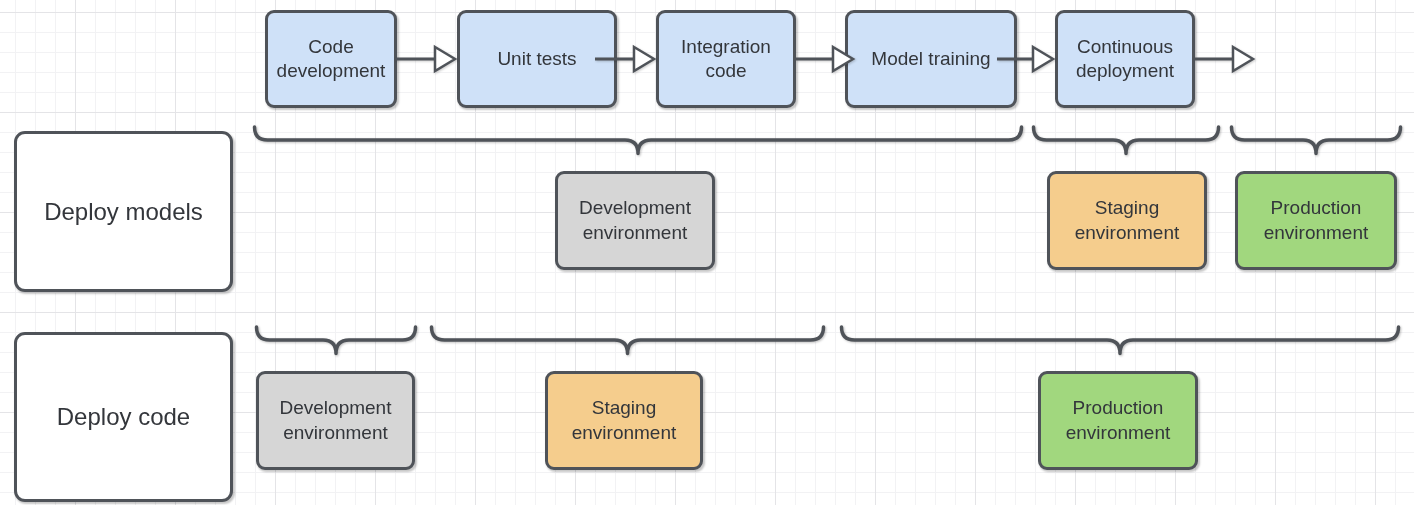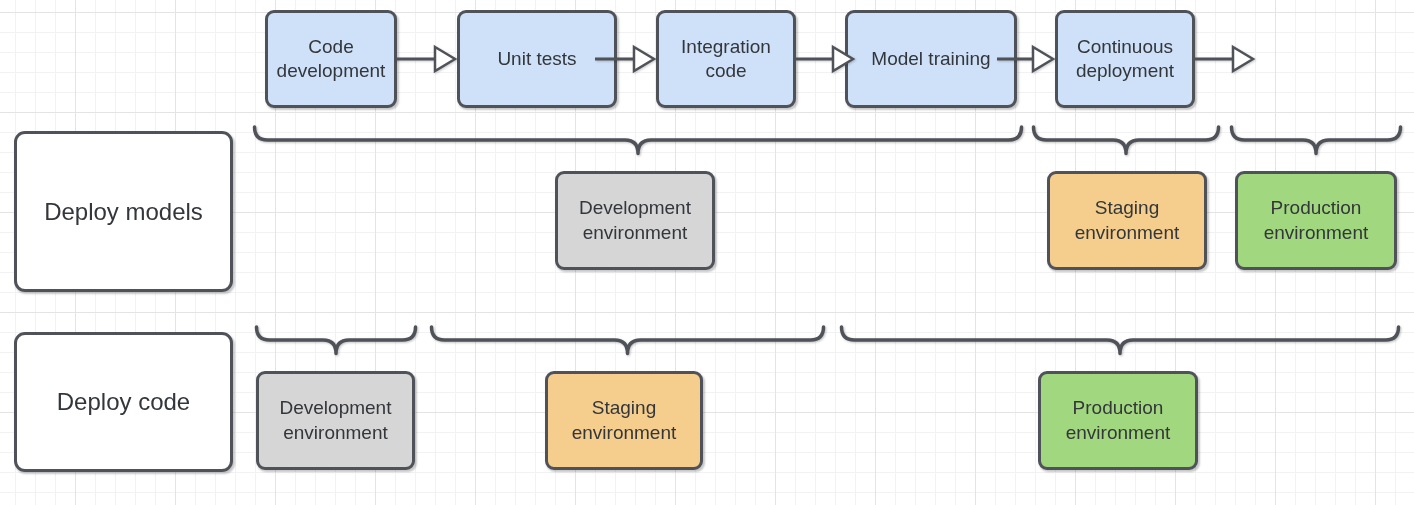--- a/index.html
+++ b/index.html
@@ -118,21 +118,21 @@
   <div class="shape env development" style="left:555px;top:171px;width:160px">
     <span>Development environment</span>
   </div>
   <div class="shape env staging" style="left:1047px;top:171px;width:160px">
     <span>Staging environment</span>
   </div>
   <div class="shape env production" style="left:1235px;top:171px;width:162px">
     <span>Production environment</span>
   </div>
 
-  <div class="shape rowlabel" style="top:332px;height:140px">
+  <div class="shape rowlabel" style="top:332px;height:170px">
     <span>Deploy code</span>
   </div>
 
   <svg class="brace" style="left:255px;top:326px" width="162" height="32">
     <path d="M1.5,1 Q1.5,14 14.5,14 L68,14 Q81,14 81,27.5 Q81,14 94,14 L147.5,14 Q160.5,14 160.5,1" fill="none" stroke="#4f5359" stroke-width="3.5" stroke-linecap="round" stroke-linejoin="round"></path>
   </svg>
   <svg class="brace" style="left:430px;top:326px" width="395" height="32">
     <path d="M1.5,1 Q1.5,14 14.5,14 L184.5,14 Q197.5,14 197.5,27.5 Q197.5,14 210.5,14 L380.5,14 Q393.5,14 393.5,1" fill="none" stroke="#4f5359" stroke-width="3.5" stroke-linecap="round" stroke-linejoin="round"></path>
   </svg>
   <svg class="brace" style="left:840px;top:326px" width="560" height="32">

